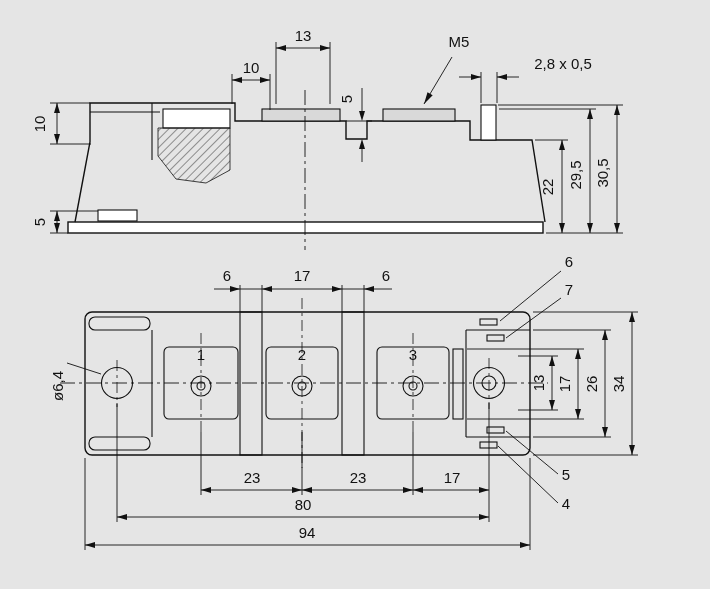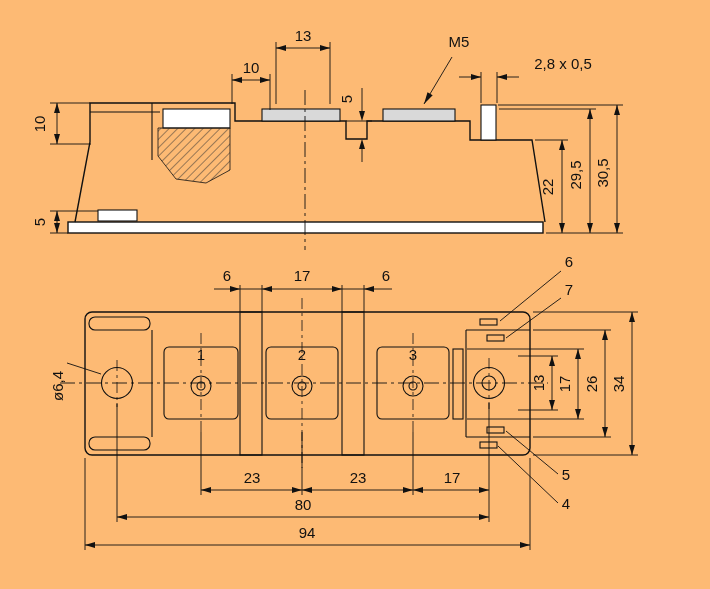--- a/index.html
+++ b/index.html
@@ -1,16 +1,16 @@
 <!DOCTYPE html>
 <html><head>
 <meta charset="utf-8">
 <style>
   html,body{margin:0;padding:0;background:#ffffff;}
-  .canvas{position:relative;width:710px;height:589px;background:#fdba74;overflow:hidden;}
+  .canvas{position:relative;width:710px;height:589px;background:#e5e5e5;overflow:hidden;}
   svg{display:block;}
   svg text{
     font-family:"Liberation Sans", sans-serif;
     font-size:15px;
     fill:#111111;
   }
   .obj{stroke:#111;stroke-width:1.4;fill:none;stroke-linejoin:miter;}
   .obj-thin{stroke:#111;stroke-width:1.1;fill:none;}
   .dim{stroke:#111;stroke-width:0.9;fill:none;}
   .cl{stroke:#111;stroke-width:0.9;fill:none;stroke-dasharray:15 4 3 4;}

